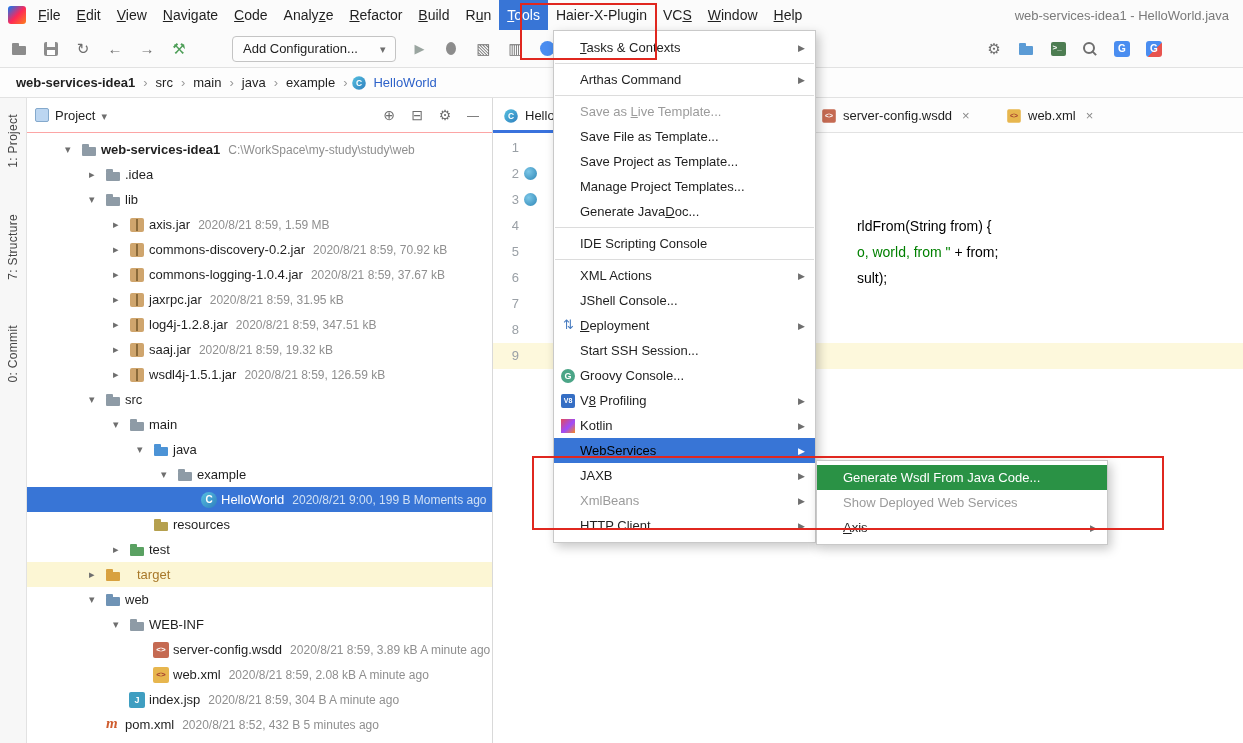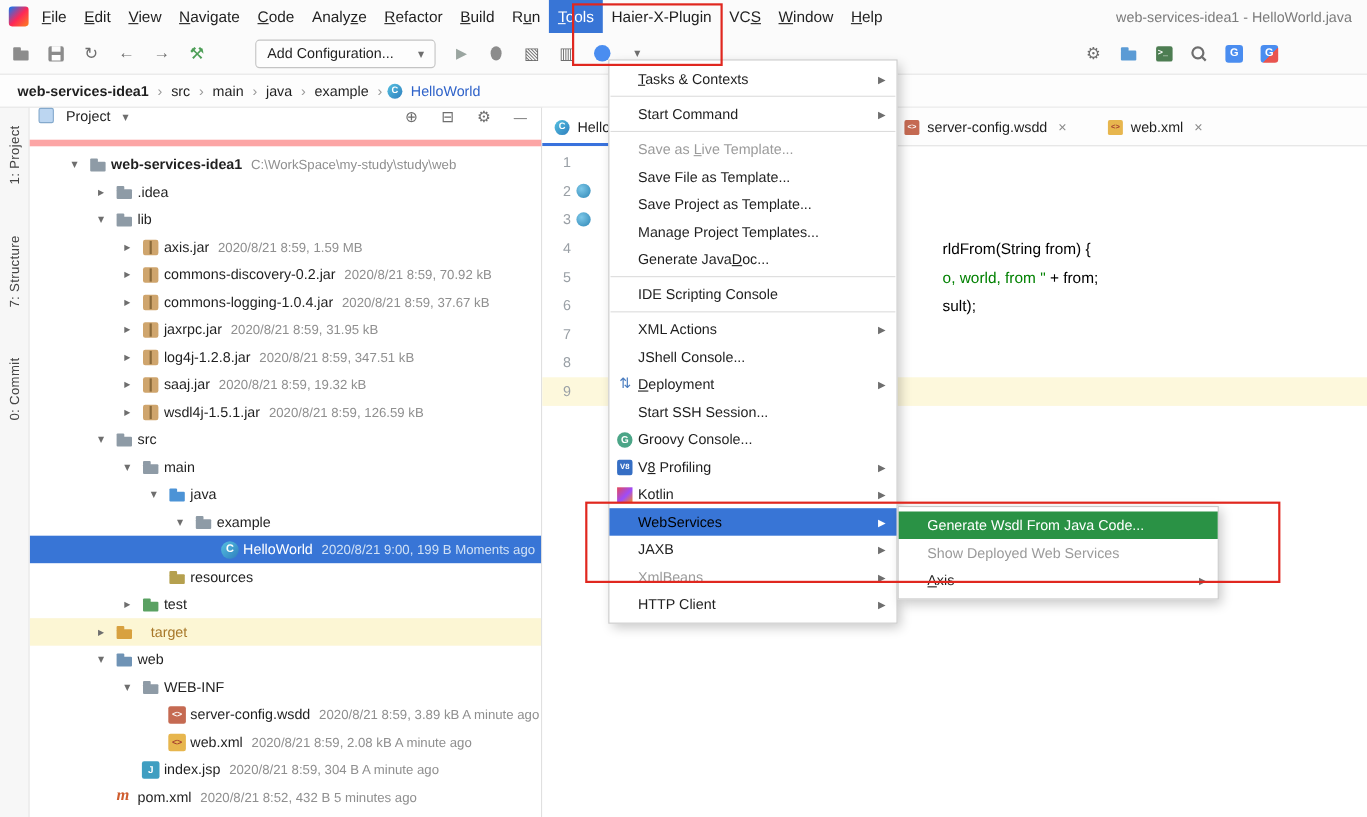--- a/index.html
+++ b/index.html
@@ -54,21 +54,21 @@
   .bsep::before { content:"›"; color:#9a9a9a; padding:0 2px; }
 
   
   .main { display:flex; height:645px; position:relative; }
   .stripe { width:27px; background:#f7f7f7; border-right:1px solid #e2e2e2; display:flex; flex-direction:column;
             align-items:center; padding-top:16px; gap:46px; flex:none; }
   .vlabel { writing-mode:vertical-rl; transform:rotate(180deg); font-size:12px; color:#444; cursor:pointer; letter-spacing:.3px; white-space:nowrap; }
 
   
   .project { width:466px; border-right:1px solid #d9d9d9; display:flex; flex-direction:column; background:#fff; flex:none; }
-  .phead { height:35px; display:flex; align-items:flex-start; padding:0 8px; border-bottom:6px solid #fca5a5; gap:11px; flex:none; }
+  .phead { height:35px; display:flex; align-items:center; padding:0 8px; border-bottom:1px solid #fca5a5; gap:6px; flex:none; }
   .ph-proj-ic { width:14px; height:14px; background:#bcd6f1; border:1px solid #84a9cc; border-radius:2px; flex:none; }
   .pdd::before { content:"▾"; color:#6e6e6e; font-size:11px; }
   .phead .sp { flex:1; }
   .ph-ic { color:#6e6e6e; font-size:14px; width:22px; text-align:center; cursor:pointer; }
   .g-target::before { content:"⊕"; }
   .g-collapse::before { content:"⊟"; }
   .g-gear::before { content:"⚙"; }
   .g-hide::before { content:"—"; font-size:12px; }
 
   .ptree { flex:1; overflow:hidden; padding-top:4px; position:relative; }
@@ -115,21 +115,21 @@
   .cline { position:absolute; left:0; right:0; height:26px; background:#fdf8dc; z-index:1; }
   .lnum { position:absolute; left:0; width:26px; text-align:right; color:#9aa0a6; font-size:13px; line-height:26px; z-index:2; }
   .gic { position:absolute; width:13px; height:13px; border-radius:50%; left:31px; z-index:2;
          background:radial-gradient(circle at 35% 35%, #7cc7e8, #2e86b5); }
   .frag { position:absolute; left:325px; line-height:26px; white-space:pre; color:#000; z-index:2; }
   .frag .str { color:#008000; }
 
   
   .pmenu { position:absolute; background:#ffffff; border:1px solid #c9c9c9; box-shadow:3px 4px 10px rgba(0,0,0,.22);
            padding:4px 0; z-index:50; }
-  #toolsMenu { left:553px; top:30px; width:263px;margin-top:24px; }
+  #toolsMenu { left:553px; top:30px; width:263px; }
   #wsMenu { left:816px; top:460px; width:292px; }
   .mi { height:25px; display:flex; align-items:center; padding:0 10px 0 6px; font-size:13px; cursor:pointer; }
   .mico { width:20px; height:16px; flex:none; position:relative; }
   .mlbl { flex:1; white-space:nowrap; overflow:hidden; }
   .marr { width:12px; text-align:right; color:#6e6e6e; font-size:9px; }
   .marr.show::before { content:"▶"; }
   .mi.dis { color:#9b9b9b; }
   .mi.sel { background:#3875d6; color:#000000; }
   .mi.sel .marr { color:#fff; }
   .mi.selg { background:#2a9245; color:#fff; }
@@ -432,21 +432,21 @@
 
   <div class="pmenu" id="toolsMenu">
     <div class="mi">
       <span class="mico"></span>
       <span class="mlbl"><u>T</u>asks &amp; Contexts</span>
       <span class="marr show"></span>
     </div>
     <div class="msep"></div>
     <div class="mi">
       <span class="mico"></span>
-      <span class="mlbl">Start Command</span>
+      <span class="mlbl">Arthas Command</span>
       <span class="marr show"></span>
     </div>
     <div class="msep"></div>
     <div class="mi dis">
       <span class="mico"></span>
       <span class="mlbl">Save as <u>L</u>ive Template...</span>
       <span class="marr"></span>
     </div>
     <div class="mi">
       <span class="mico"></span>

